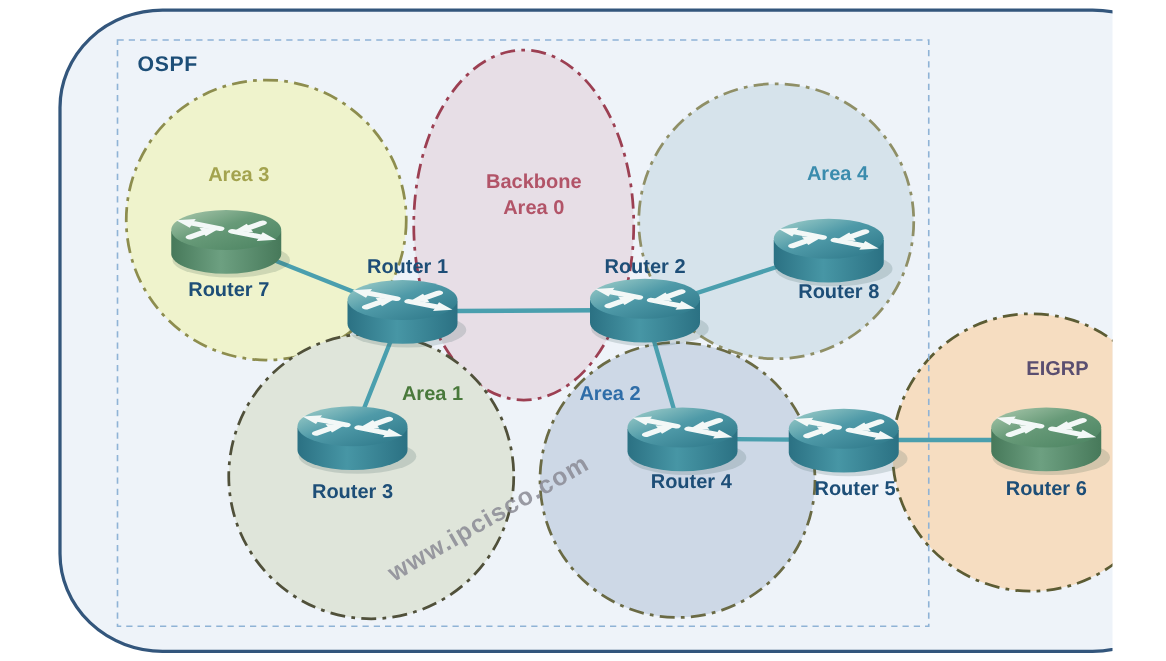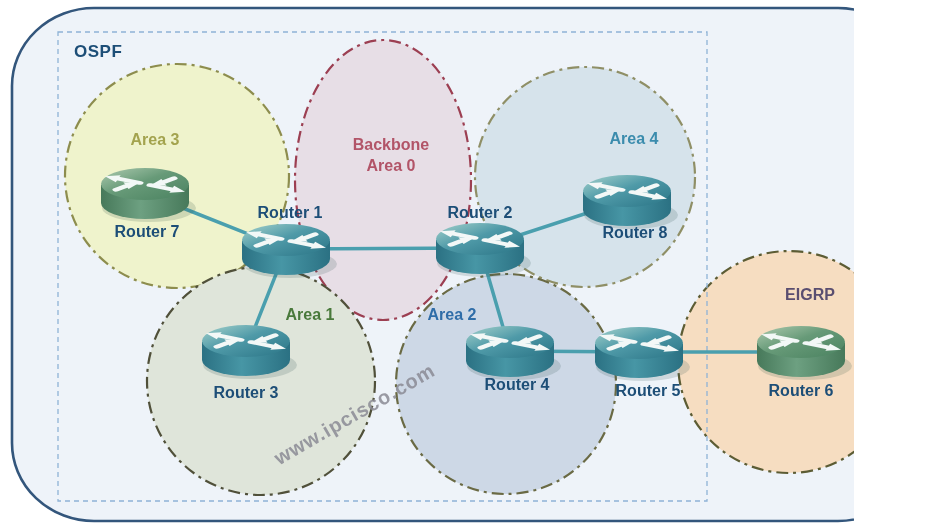--- a/index.html
+++ b/index.html
@@ -1,17 +1,17 @@
 <!DOCTYPE html>
 <html><head>
 <meta charset="utf-8">
 <style>
   html,body{margin:0;padding:0;background:#ffffff;}
   .stage{position:relative;width:854px;height:529px;background:#ffffff;overflow:hidden;
-         font-family:"Liberation Sans",sans-serif;}
+         font-family:"Liberation Sans",sans-serif;margin-left:36px;}
   svg text{font-family:"Liberation Sans",sans-serif;}
   .area-label{font-size:16px;font-weight:bold;}
   .router-label{font-size:16px;font-weight:bold;fill:#1d4e77;}
   .ospf-label{font-size:17px;font-weight:bold;fill:#1d4e77;letter-spacing:.5px;}
   .watermark{font-size:20px;font-weight:600;fill:#8b8b95;opacity:.85;letter-spacing:1px;}
   .area-circle{stroke-width:2.2;stroke-dasharray:12 5 3 5;}
   .link{stroke:#4a9fae;stroke-width:3.5;stroke-linecap:round;}
   .frame{fill:#eef3f9;stroke:#33567c;stroke-width:2.6;}
   .ospf-box{fill:none;stroke:#8fb3d6;stroke-width:1.3;stroke-dasharray:5 4;}
 </style>

